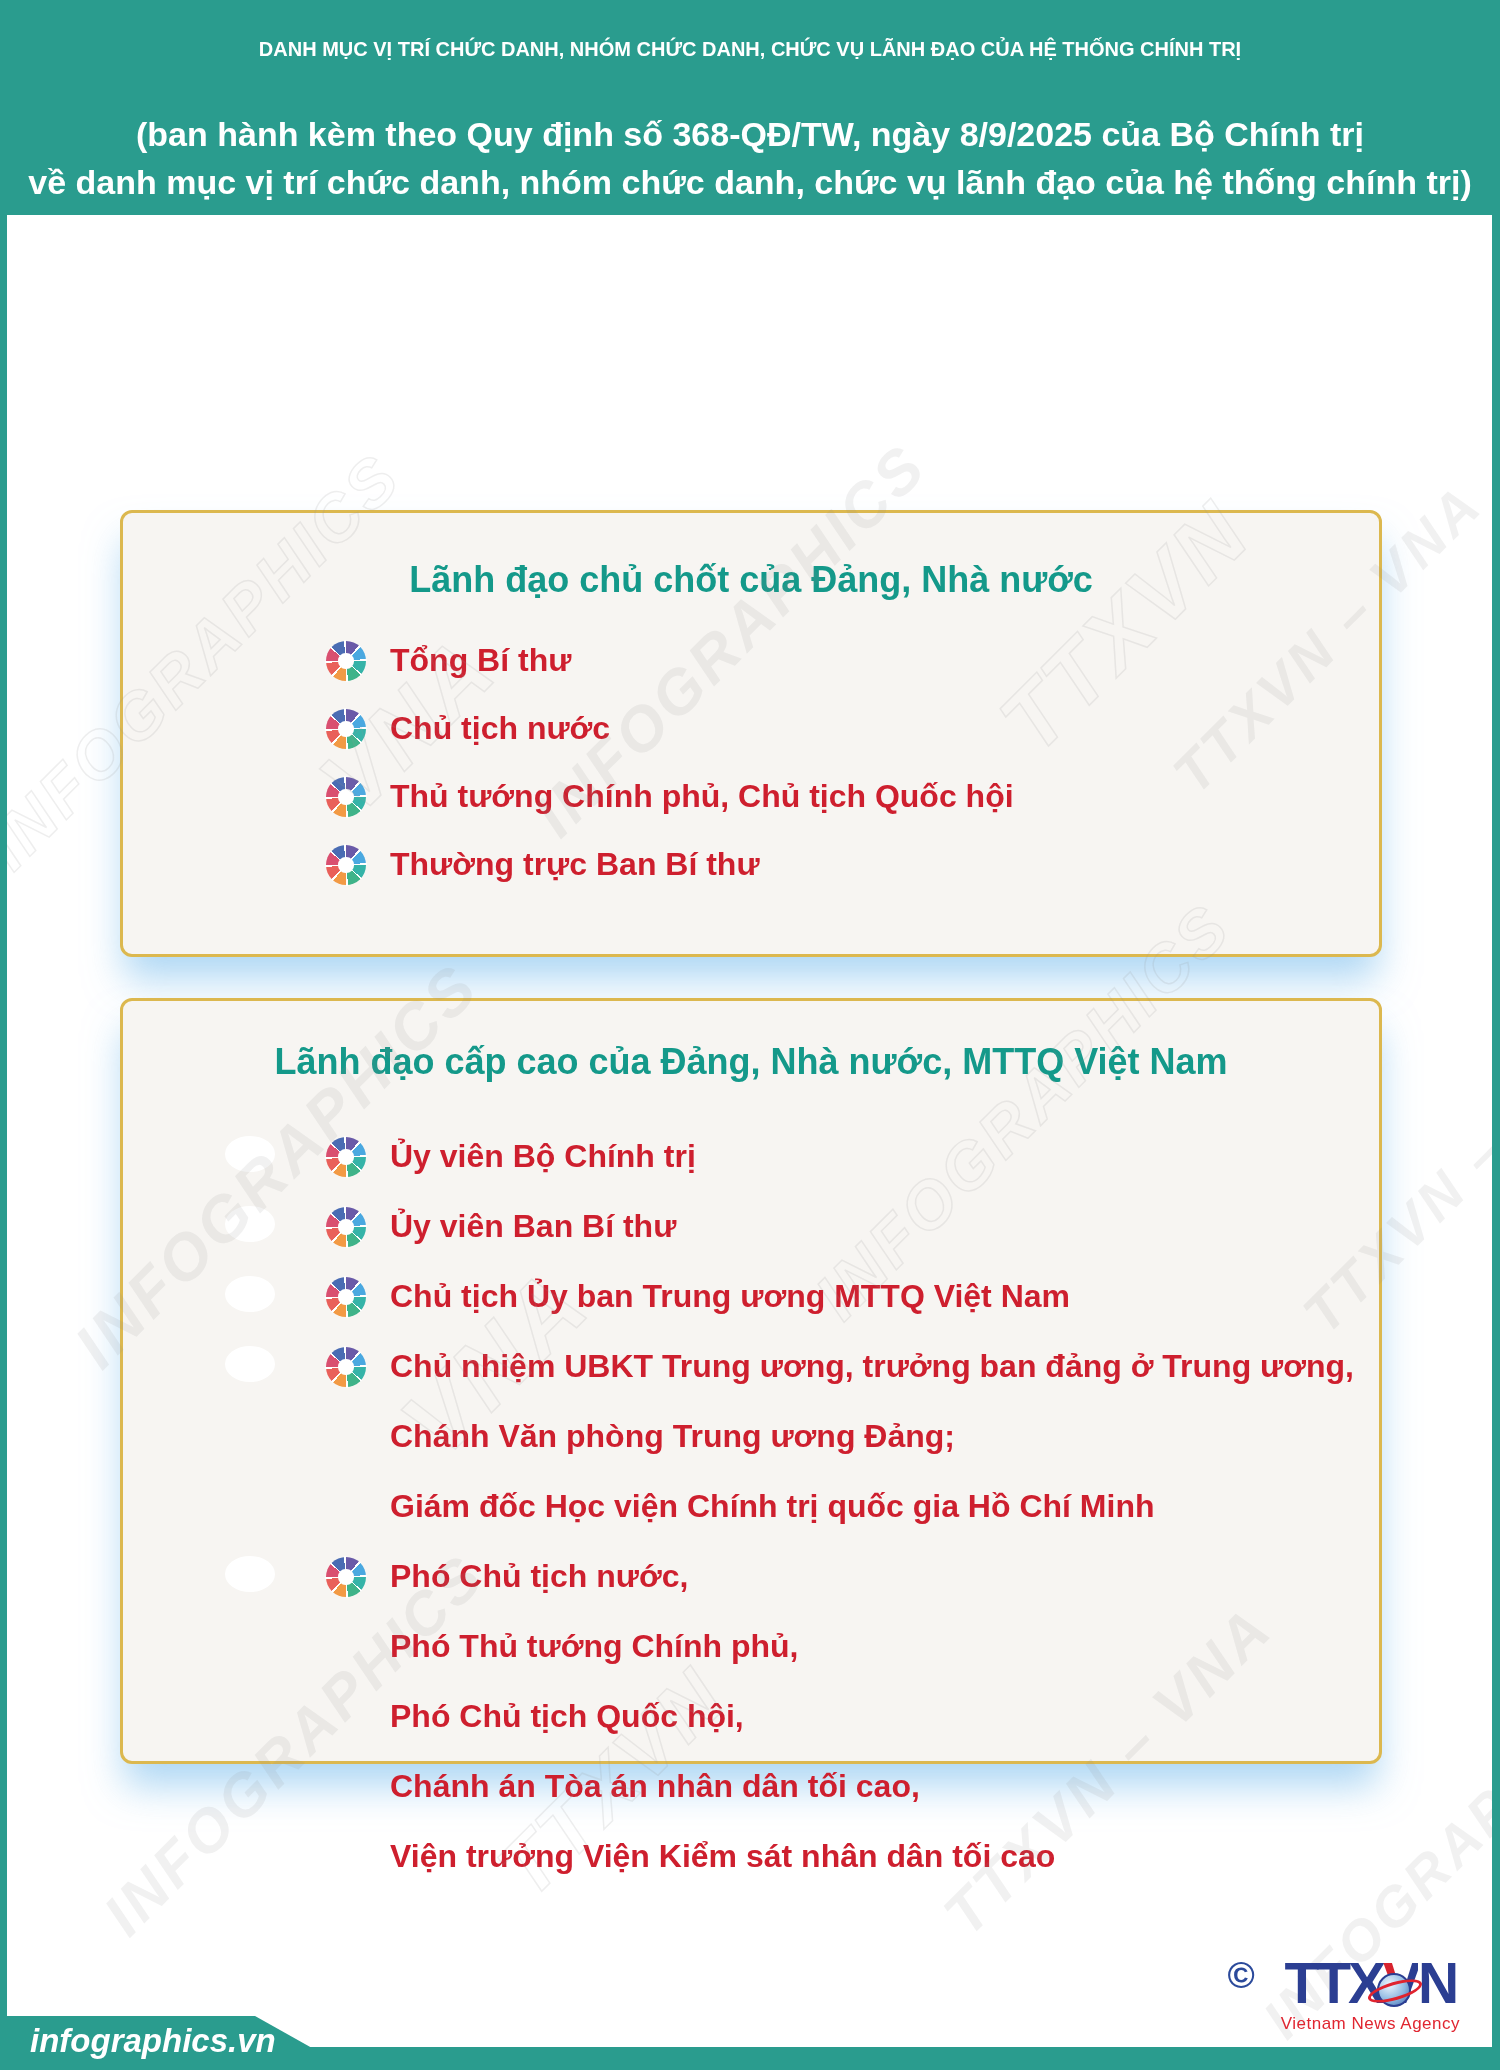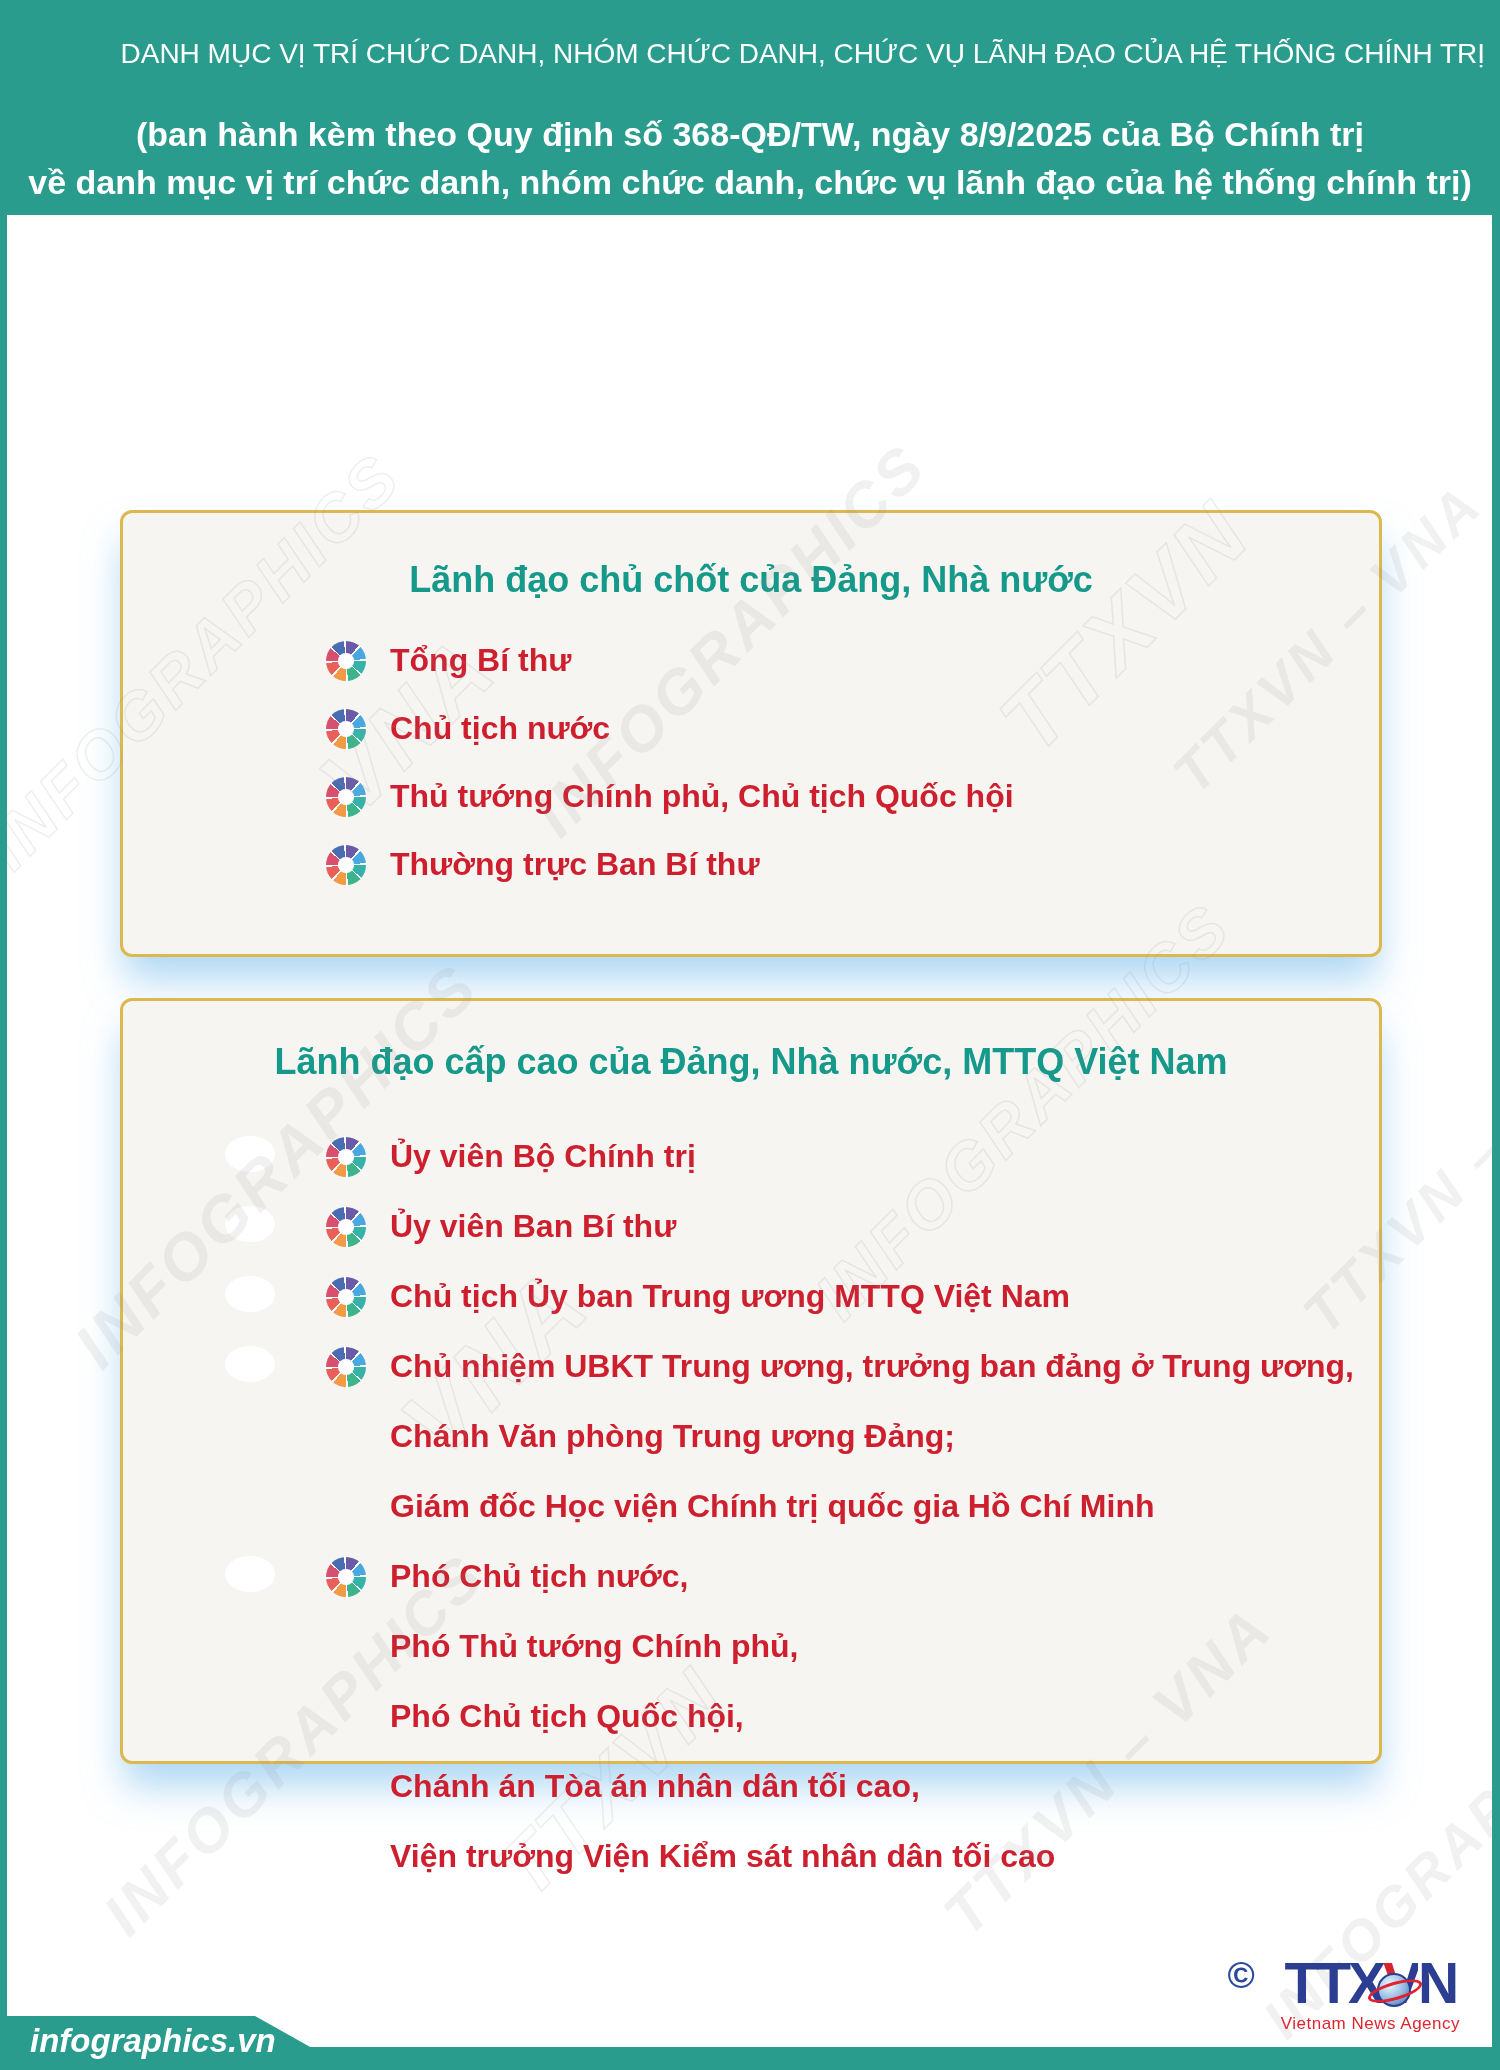--- a/index.html
+++ b/index.html
@@ -12,21 +12,21 @@
   }
   .poster { position:absolute; inset:0; }
 
   
   .header-band { position:absolute; top:0; left:0; width:1500px; height:215px; background:#2a9c8e; z-index:6; }
   .edge-left  { position:absolute; top:215px; bottom:0; left:0;  width:7px; background:#2a9c8e; z-index:6; }
   .edge-right { position:absolute; top:215px; bottom:0; right:0; width:8px; background:#2a9c8e; z-index:6; }
 
   .header-title {
     position:absolute; top:38px; left:15px; right:15px;
-    text-align:right; color:#ffffff; font-weight:normal; font-size:28px;
+    text-align:center; color:#ffffff; font-weight:bold; font-size:20px;
     letter-spacing:0; white-space:nowrap;
   }
   .header-sub {
     position:absolute; top:110px; left:20px; right:20px;
     text-align:center; color:#ffffff; font-weight:bold; font-size:34px; line-height:48px;
   }
 
   
   .title-block {
     position:absolute; top:246px; left:40px; right:40px;

